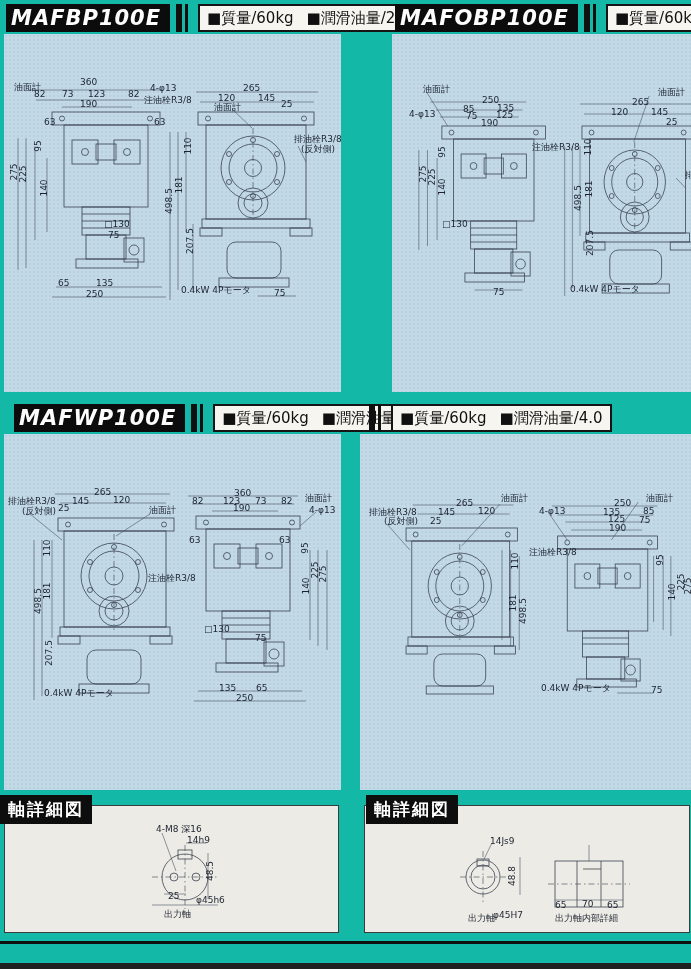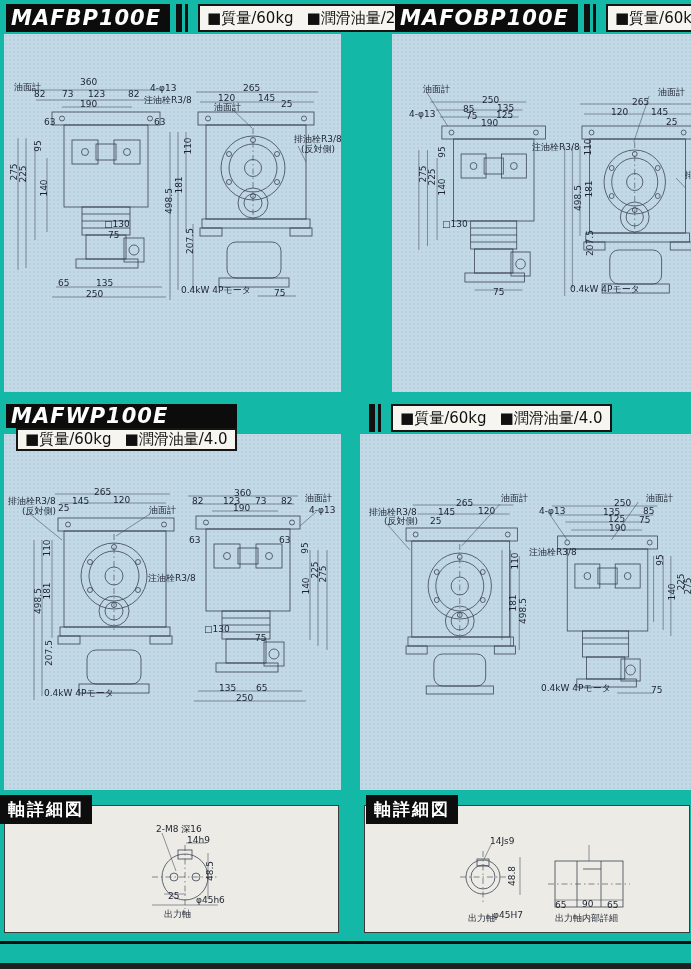--- a/index.html
+++ b/index.html
@@ -258,21 +258,21 @@
         <span class="dim vert" style="left: 186px; top: 198px;">498.5</span>
         <span class="dim" style="left: 293px; top: 175px;">排油栓R3/8</span>
         <span class="dim" style="left: 308px; top: 185px;">(反対側)</span>
         <span class="dim vert" style="left: 198px; top: 243px;">207.5</span>
         <span class="dim" style="left: 178px; top: 289px;">0.4kW 4Pモータ</span>
       </div>
   </section>
 
   <section class="quad" style="left:0;top:400px;width:345px;height:392px;">
     <div class="blue" style="left:4px;top:34px;width:337px;height:356px;"></div>
-    <div class="phead" style="left:6px;top:4px;flex-direction:column;">
+    <div class="phead" style="left:14px;top:4px;">
       <div class="badge">
           <span>MAFWP100E</span>
         </div>
       <div class="bar1"></div>
       <div class="bar2"></div>
       <div class="spec">
         <span>■質量/60kg</span>
         <span>■潤滑油量/4.0</span>
       </div>
     </div>
@@ -479,21 +479,21 @@
         <circle cx="174" cy="82" r="4"></circle>
           <circle cx="196" cy="82" r="4"></circle>
         <line class="cl" x1="152" y1="82" x2="218" y2="82"></line>
           <line class="cl" x1="185" y1="50" x2="185" y2="114"></line>
         <line class="dl" x1="208" y1="58" x2="208" y2="104"></line>
         <line class="dl" x1="164" y1="99" x2="186" y2="99"></line>
         <line class="dl" x1="152" y1="110" x2="218" y2="110"></line>
       </g>
     </svg>
     <div class="labels">
-        <span class="dim" style="left: 156px; top: 34px;">2-M8 深16</span>
+        <span class="dim" style="left: 156px; top: 34px;">4-M8 深16</span>
         <span class="dim" style="left: 187px; top: 45px;">14h9</span>
         <span class="dim vert" style="left: 210px; top: 76px;">48.5</span>
         <span class="dim" style="left: 168px; top: 101px;">25</span>
         <span class="dim" style="left: 196px; top: 105px;">φ45h6</span>
         <span class="dim" style="left: 164px; top: 119px;">出力軸</span>
       </div>
   </section>
 
   <section class="quad" style="left:360px;top:795px;width:331px;height:145px;">
     <div class="shaftbox" style="left:4px;top:10px;width:324px;height:126px;"></div>
@@ -515,21 +515,21 @@
         <line class="dl" x1="229" y1="50" x2="229" y2="66"></line>
         <line class="dl" x1="195" y1="105" x2="263" y2="105"></line>
       </g>
     </svg>
     <div class="labels">
         <span class="dim" style="left: 130px; top: 46px;">14Js9</span>
         <span class="dim vert" style="left: 152px; top: 81px;">48.8</span>
         <span class="dim" style="left: 133px; top: 110px; margin-top: 10px;">φ45H7</span>
         <span class="dim" style="left: 108px; top: 123px;">出力軸</span>
         <span class="dim" style="left: 195px; top: 110px;">65</span>
-        <span class="dim" style="left: 222px; top: 109px;">90</span>
+        <span class="dim" style="left: 222px; top: 109px;">70</span>
         <span class="dim" style="left: 247px; top: 110px;">65</span>
         <span class="dim" style="left: 195px; top: 123px;">出力軸内部詳細</span>
       </div>
   </section>
 
   <div class="rule" style="top:941px;"></div>
   <div class="bottomstrip" style="top:963px;"></div>
 
 </div>
 

